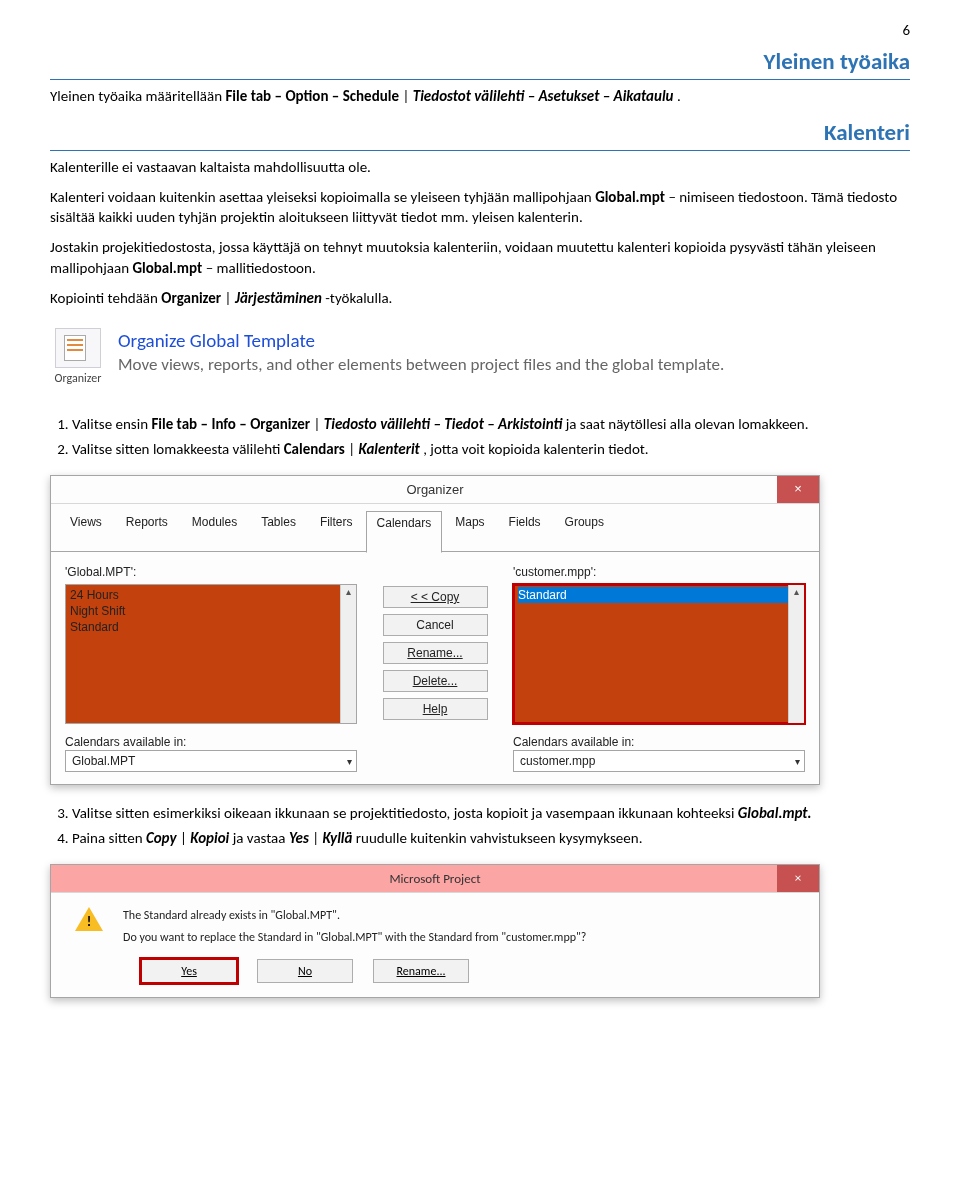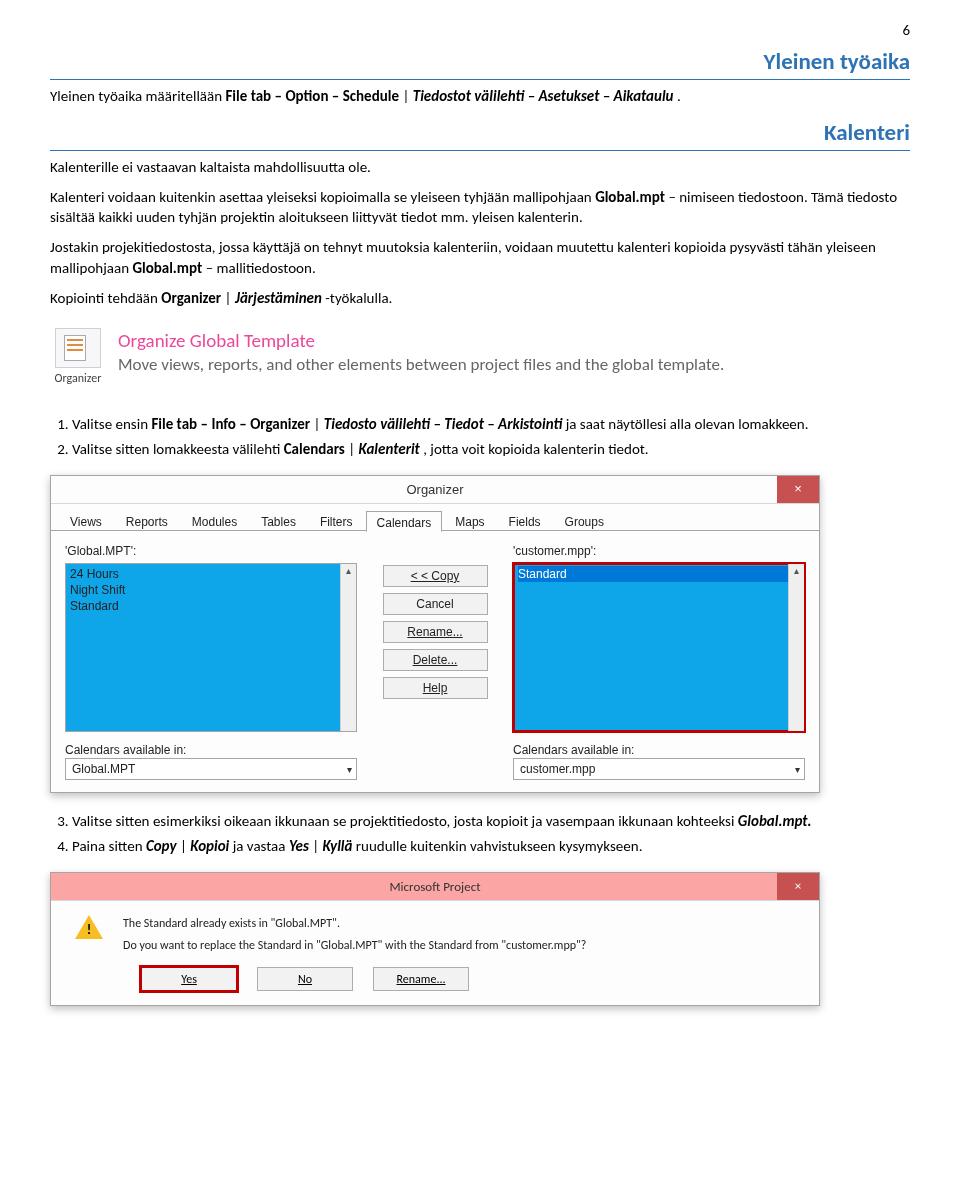--- a/index.html
+++ b/index.html
@@ -45,21 +45,21 @@
     background: #f7f7f9;
     margin: 0 auto 2px auto;
     position: relative;
   }
   .ogt-icon .mini {
     position: absolute; left: 8px; top: 6px; width: 22px; height: 26px;
     background: #fff; border: 1px solid #aaa;
   }
   .ogt-icon .mini .line { height: 2px; background: #e28b3e; margin: 3px 2px; }
   .ogt-iconlabel { font-size: 12px; color: #444; }
-  .ogt-title { color: #ec4899; font-size: 19px; font-weight: 400; }
+  .ogt-title { color: #1d4ed8; font-size: 19px; font-weight: 400; }
   .ogt-desc { color: #666; font-size: 17px; }
 
   ol.steps { margin: 0 0 16px 22px; padding: 0; }
   ol.steps li { margin-bottom: 4px; }
 
   
   .organizer {
     width: 770px;
     border: 1px solid #a5a5a5;
     background: #fdfdfd;
@@ -84,21 +84,21 @@
     font-size: 13px;
   }
   .org-tabs {
     display: flex;
     gap: 0;
     padding: 6px 8px 0 8px;
     background: #fdfdfd;
     font-size: 12px;
   }
   .org-tab {
-    padding: 3px 10px 0 10px;
+    padding: 3px 10px 21px 10px;
     border: 1px solid transparent;
     color: #222;
     margin-right: 2px;
   }
   .org-tab.active {
     border: 1px solid #a5a5a5;
     border-bottom: 1px solid #fdfdfd;
     background: #fdfdfd;
     position: relative;
     top: 1px;
@@ -109,22 +109,22 @@
     padding: 12px 14px;
     display: grid;
     grid-template-columns: 1fr 140px 1fr;
     gap: 8px;
     font-size: 12px;
     color: #222;
   }
   .org-col-label { font-size: 12px; margin-bottom: 4px; }
   .org-listbox {
     border: 1px solid #a5a5a5;
-    height: 169px;
-    background: #0ea5e9;
+    height: 140px;
+    background: #c2410c;
     padding: 2px 4px;
     overflow: hidden;
     position: relative;
   }
   .org-listbox .scroll {
     position: absolute; right: 0; top: 0; width: 16px; height: 100%;
     background: #efefef; border-left: 1px solid #cfcfcf;
   }
   .org-listbox .scroll::before {
     content: "▴"; display: block; text-align: center; font-size: 10px; color: #555;

